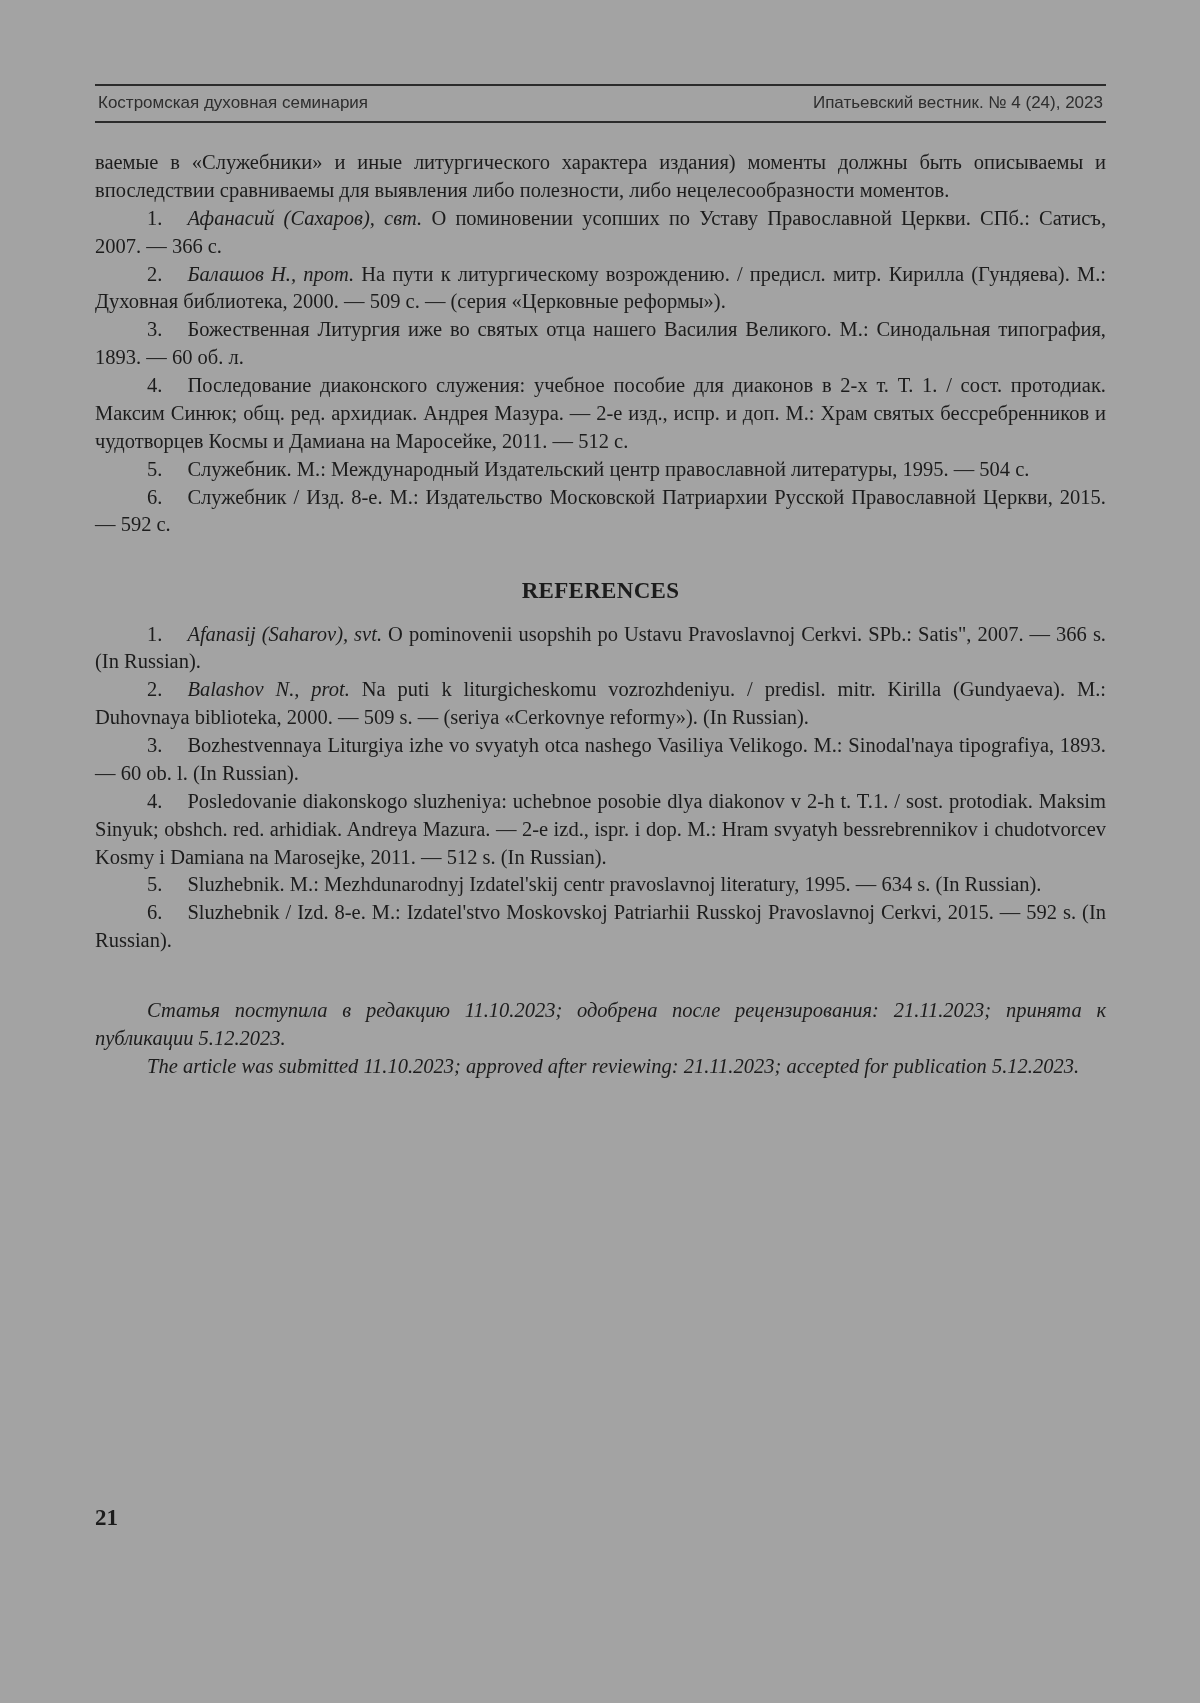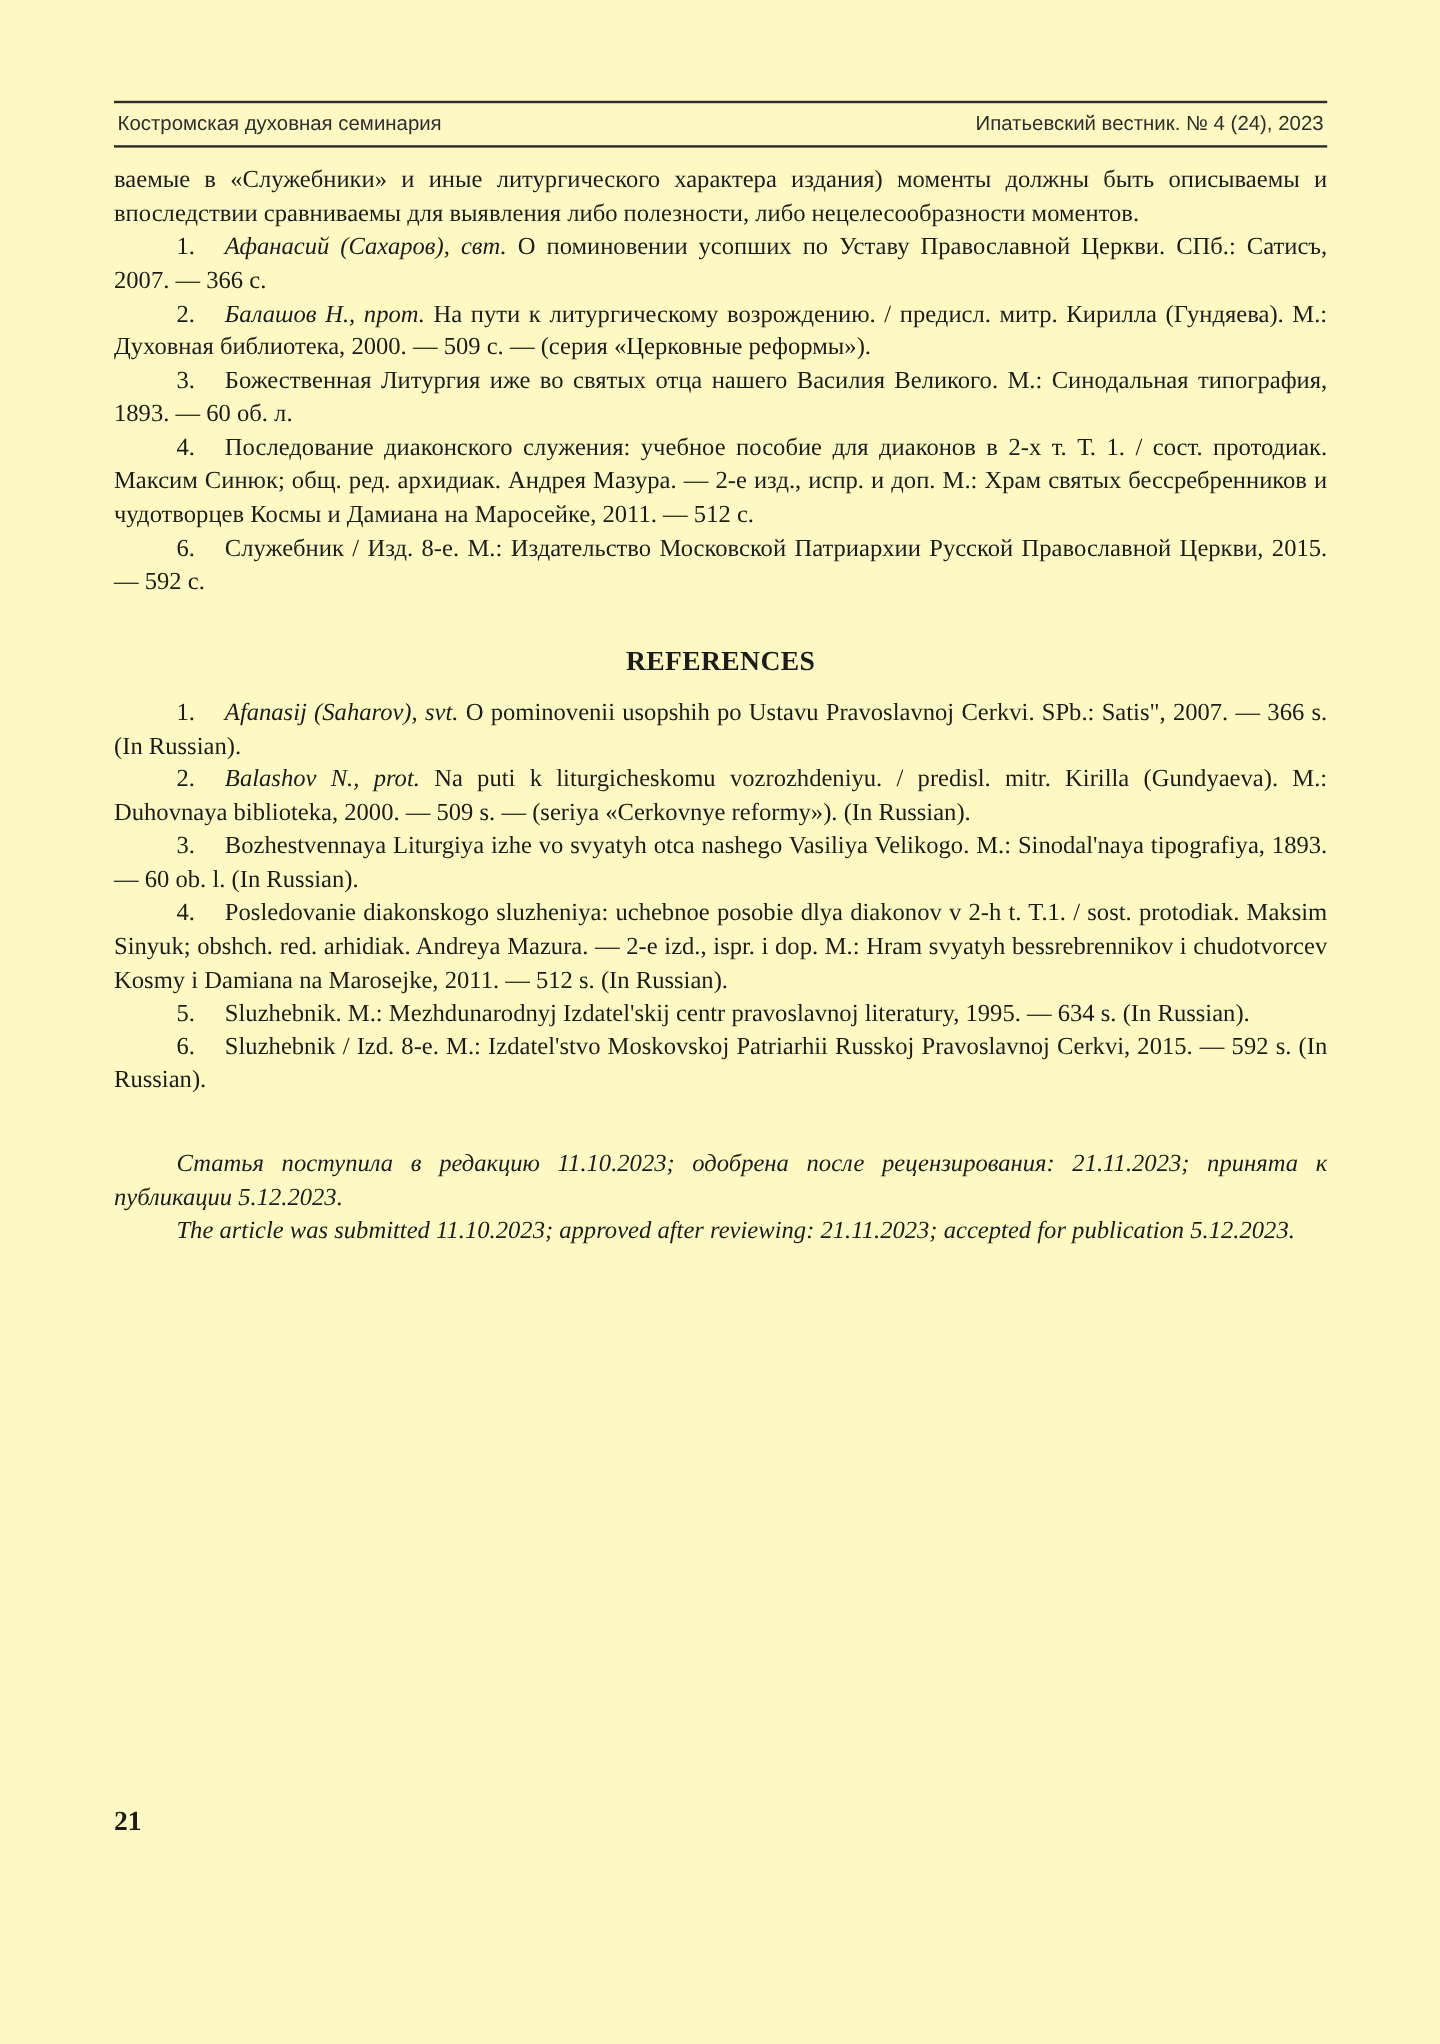--- a/index.html
+++ b/index.html
@@ -4,21 +4,21 @@
   <style>
     html, body {
       margin: 0;
       padding: 0;
       background: #ffffff;
     }
     .page {
       position: relative;
       width: 1200px;
       height: 1703px;
-      background: #fef9c3;
+      background: #a3a3a3;
       box-sizing: border-box;
       padding: 84px 94px 0 95px;
       font-family: "Liberation Serif", "DejaVu Serif", serif;
       color: #1c1c1c;
       overflow: hidden;
     }
     .running-head {
       display: flex;
       justify-content: space-between;
       align-items: center;
@@ -28,21 +28,21 @@
       font-family: "Liberation Sans", "DejaVu Sans", sans-serif;
       font-size: 17px;
       color: #2e2e2e;
     }
     .body-text {
       font-size: 20.5px;
       line-height: 1.36;
       text-align: justify;
     }
     .intro {
-      margin: 14px 0 0 0;
+      margin: 26px 0 0 0;
       text-indent: 0;
     }
     .section-title {
       font-size: 23px;
       font-weight: bold;
       text-align: center;
       margin: 28px 0 14px 0;
       letter-spacing: 0.3px;
       font-family: "Liberation Serif", "DejaVu Serif", serif;
     }
@@ -88,20 +88,21 @@
 
   <div class="body-text">
 
     <p class="intro">ваемые в «Служебники» и иные литургического характера издания) моменты должны быть описываемы и впоследствии сравниваемы для выявления либо полезности, либо нецелесообразности моментов.</p>
 
 
     <p class="ref-item"><span class="num">1.</span><span class="auth">Афанасий (Сахаров), свт.</span><span> О поминовении усопших по Уставу Православной Церкви. СПб.: Сатисъ, 2007. — 366 с.</span></p>
     <p class="ref-item"><span class="num">2.</span><span class="auth">Балашов Н., прот.</span><span> На пути к литургическому возрождению. / предисл. митр. Кирилла (Гундяева). М.: Духовная библиотека, 2000. — 509 с. — (серия «Церковные реформы»).</span></p>
     <p class="ref-item"><span class="num">3.</span><span class="auth"></span><span>Божественная Литургия иже во святых отца нашего Василия Великого. М.: Синодальная типография, 1893. — 60 об. л.</span></p>
     <p class="ref-item"><span class="num">4.</span><span class="auth"></span><span>Последование диаконского служения: учебное пособие для диаконов в 2-х т. Т. 1. / сост. протодиак. Максим Синюк; общ. ред. архидиак. Андрея Мазура. — 2-е изд., испр. и доп. М.: Храм святых бессребренников и чудотворцев Космы и Дамиана на Маросейке, 2011. — 512 с.</span></p>
+    <p class="ref-item"><span class="num">5.</span><span class="auth"></span><span>Служебник. М.: Международный Издательский центр православной литературы, 1995. — 504 с.</span></p>
     <p class="ref-item"><span class="num">6.</span><span class="auth"></span><span>Служебник / Изд. 8-е. М.: Издательство Московской Патриархии Русской Православной Церкви, 2015. — 592 с.</span></p>
 
     <h2 class="section-title second">REFERENCES</h2>
 
     <p class="ref-item"><span class="num">1.</span><span class="auth">Afanasij (Saharov), svt.</span><span> O pominovenii usopshih po Ustavu Pravoslavnoj Cerkvi. SPb.: Satis", 2007. — 366 s. (In Russian).</span></p>
     <p class="ref-item"><span class="num">2.</span><span class="auth">Balashov N., prot.</span><span> Na puti k liturgicheskomu vozrozhdeniyu. / predisl. mitr. Kirilla (Gundyaeva). M.: Duhovnaya biblioteka, 2000. — 509 s. — (seriya «Cerkovnye reformy»). (In Russian).</span></p>
     <p class="ref-item"><span class="num">3.</span><span class="auth"></span><span>Bozhestvennaya Liturgiya izhe vo svyatyh otca nashego Vasiliya Velikogo. M.: Sinodal'naya tipografiya, 1893. — 60 ob. l. (In Russian).</span></p>
     <p class="ref-item"><span class="num">4.</span><span class="auth"></span><span>Posledovanie diakonskogo sluzheniya: uchebnoe posobie dlya diakonov v 2-h t. T.1. / sost. protodiak. Maksim Sinyuk; obshch. red. arhidiak. Andreya Mazura. — 2-e izd., ispr. i dop. M.: Hram svyatyh bessrebrennikov i chudotvorcev Kosmy i Damiana na Marosejke, 2011. — 512 s. (In Russian).</span></p>
     <p class="ref-item"><span class="num">5.</span><span class="auth"></span><span>Sluzhebnik. M.: Mezhdunarodnyj Izdatel'skij centr pravoslavnoj literatury, 1995. — 634 s. (In Russian).</span></p>
     <p class="ref-item"><span class="num">6.</span><span class="auth"></span><span>Sluzhebnik / Izd. 8-e. M.: Izdatel'stvo Moskovskoj Patriarhii Russkoj Pravoslavnoj Cerkvi, 2015. — 592 s. (In Russian).</span></p>

